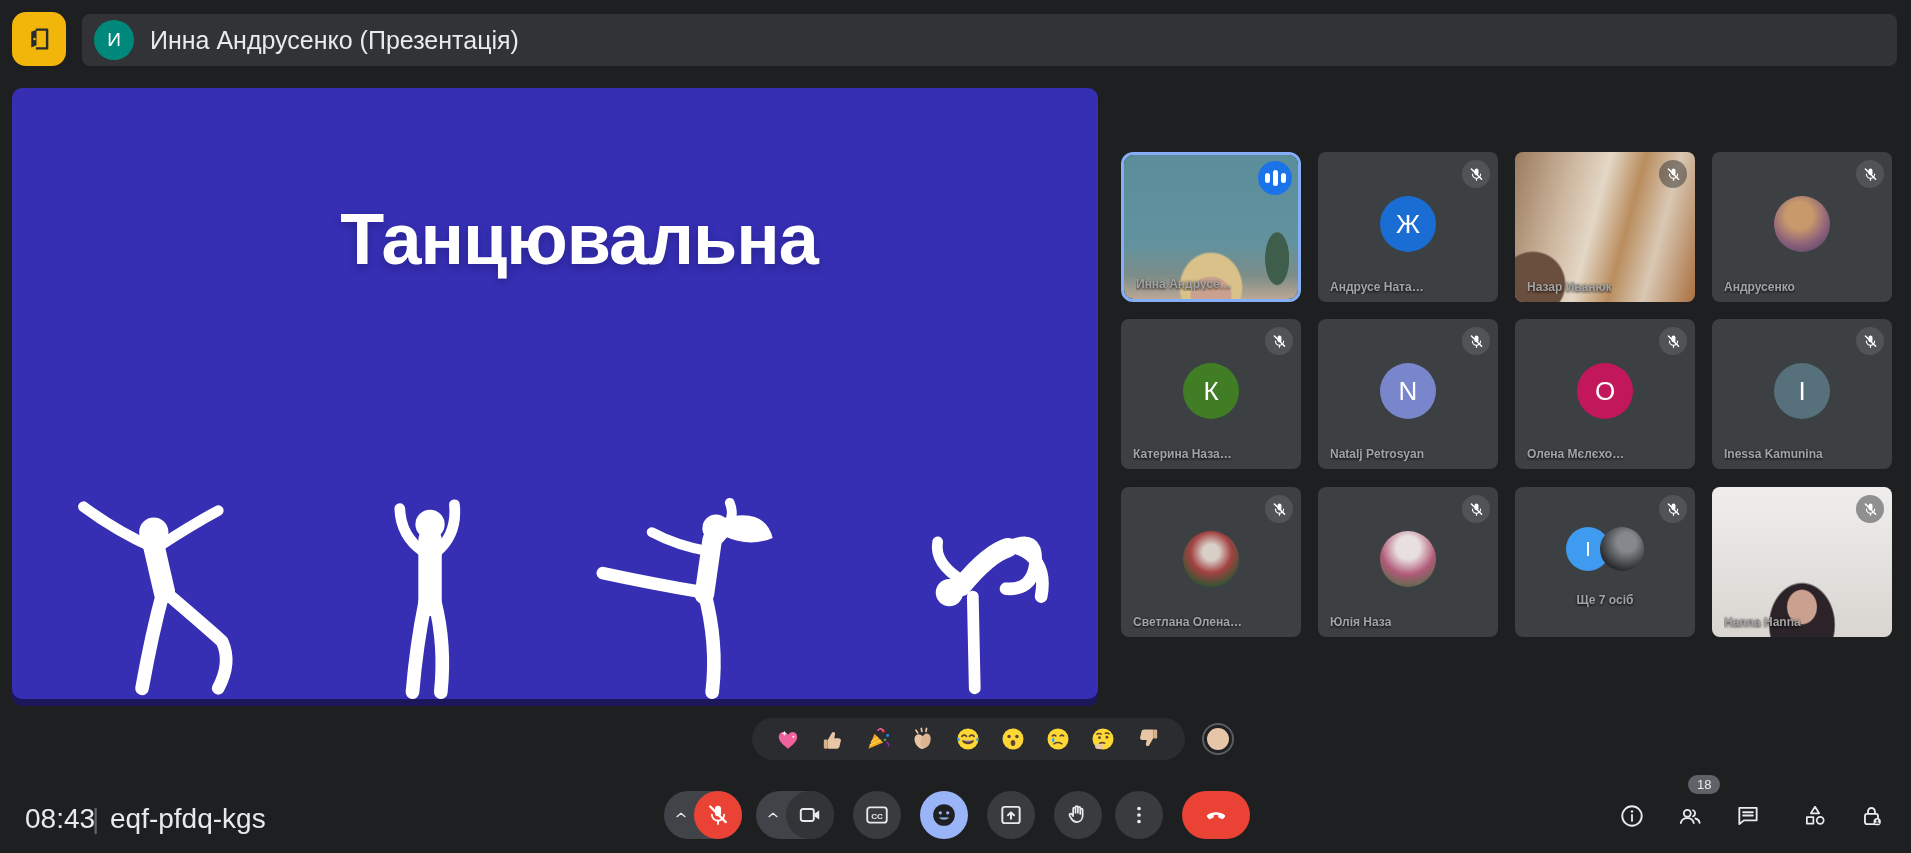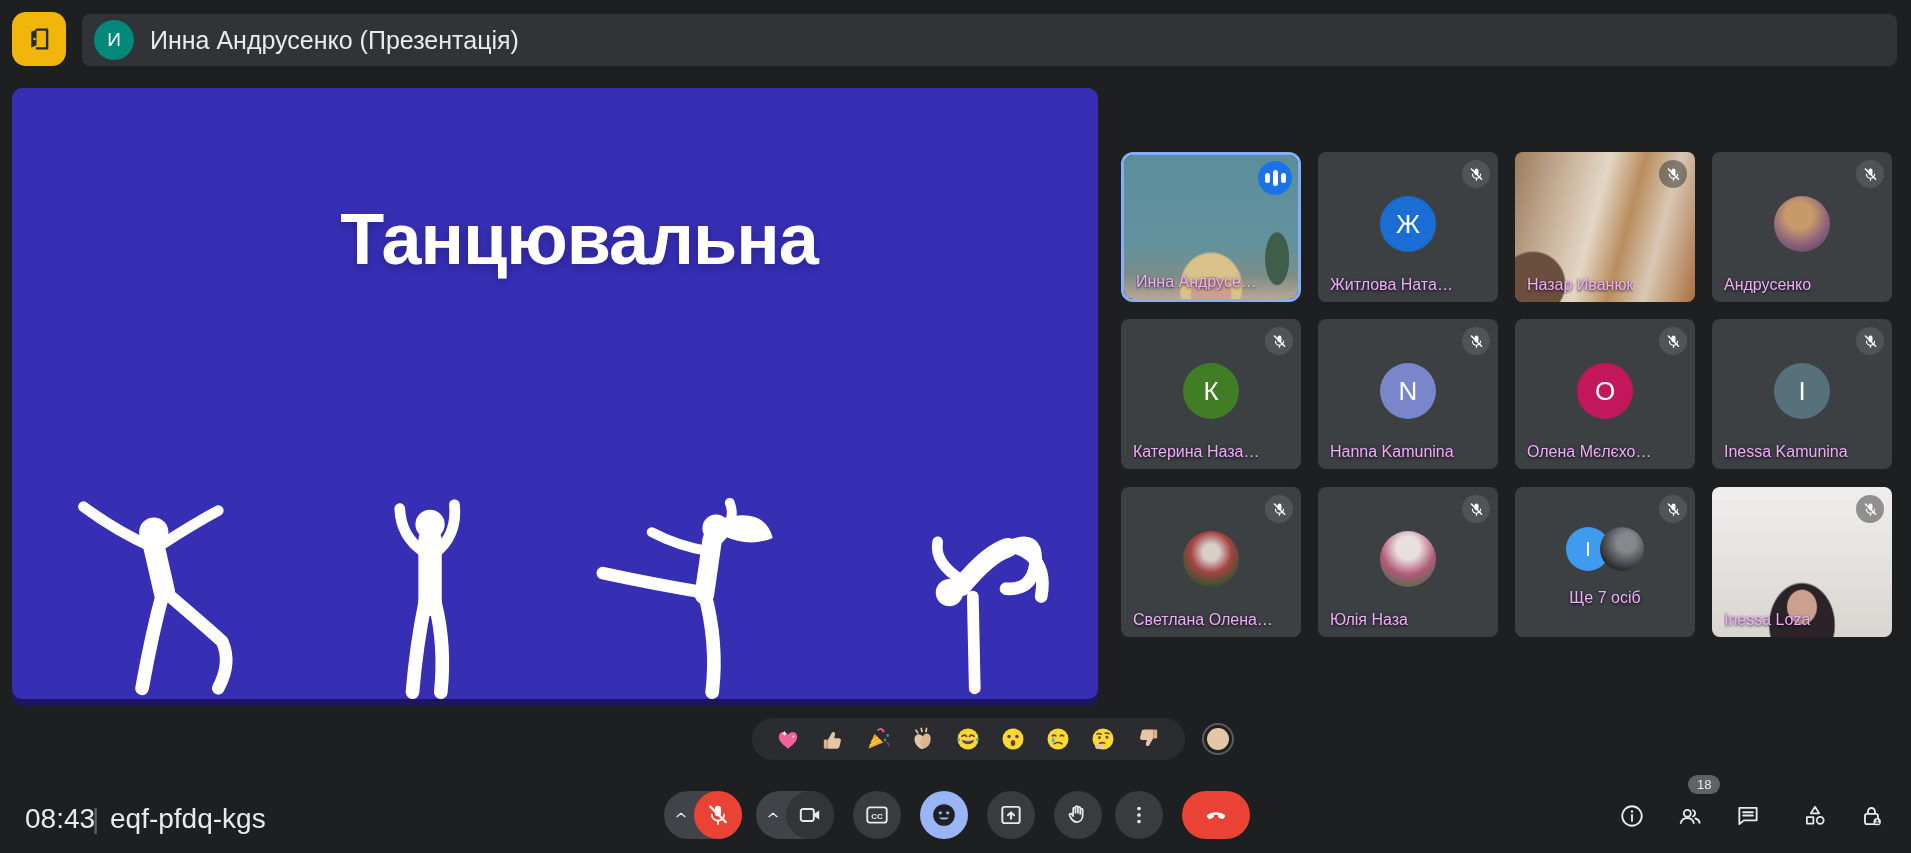--- a/index.html
+++ b/index.html
@@ -24,22 +24,22 @@
                  text-shadow:0 4px 8px rgba(20,15,80,.35);padding-left:48px; }
   #dancers { left:0; bottom:6px; width:1086px; height:205px; }
   .sil { stroke:#fff; stroke-linecap:round; stroke-linejoin:round; fill:none; }
 
   
   .tile { position:absolute; width:180px; height:150px; border-radius:8px;
           background:#3c4043; overflow:hidden; }
   .c1{left:1121px}.c2{left:1318px}.c3{left:1515px}.c4{left:1712px}
   .r1{top:152px}.r2{top:319px}.r3{top:487px}
   .tile.speaking { border:3px solid #85aef6; border-radius:12px; }
-  .tile-name { position:absolute; left:12px; bottom:8px; color:#f0abfc; font-size:16px;
-               font-weight:400; text-shadow:0 1px 3px rgba(0,0,0,.9); max-width:156px;
+  .tile-name { position:absolute; left:12px; bottom:8px; color:#a3a3a3; font-size:12px;
+               font-weight:700; text-shadow:0 1px 3px rgba(0,0,0,.9); max-width:156px;
                white-space:nowrap; overflow:hidden; }
   .tile-name.center { left:0; width:100%; text-align:center; bottom:30px; max-width:none; }
   .avatar { position:absolute; left:50%; top:72px; transform:translate(-50%,-50%);
             width:56px; height:56px; border-radius:50%; color:#fff; font-size:26px;
             display:flex; align-items:center; justify-content:center; }
   .chip { position:absolute; top:8px; right:8px; width:28px; height:28px; border-radius:50%;
           background:rgba(232,234,237,.12); display:flex; align-items:center; justify-content:center; }
   .chip.on-video { background:rgba(32,33,36,.45); }
   .chip svg { width:17px; height:17px; }
   .speak-chip { position:absolute; top:6px; right:6px; width:34px; height:34px; border-radius:50%;
@@ -180,21 +180,21 @@
   </div>
   <div class="tile-name">Инна Андрусе…</div>
 </div>
 <div class="tile r1 c2">
   <div class="avatar" style="background: rgb(26, 109, 211);">Ж</div>
   <div class="chip">
       <svg viewBox="0 0 24 24">
         <use href="#icon-micoff"></use>
       </svg>
     </div>
-  <div class="tile-name">Житлова Ната…</div>
+  <div class="tile-name">Андрусе Ната…</div>
 </div>
 <div class="tile r1 c3">
   <div class="video video-nazar"></div>
   <div class="chip on-video">
       <svg viewBox="0 0 24 24">
         <use href="#icon-micoff"></use>
       </svg>
     </div>
   <div class="tile-name">Назар Иванюк</div>
 </div>
@@ -217,21 +217,21 @@
     </div>
   <div class="tile-name">Катерина Наза…</div>
 </div>
 <div class="tile r2 c2">
   <div class="avatar" style="background: rgb(121, 134, 203);">N</div>
   <div class="chip">
       <svg viewBox="0 0 24 24">
         <use href="#icon-micoff"></use>
       </svg>
     </div>
-  <div class="tile-name">Hanna Kamunina</div>
+  <div class="tile-name">Natalj Petrosyan</div>
 </div>
 <div class="tile r2 c3">
   <div class="avatar" style="background: rgb(194, 24, 91);">О</div>
   <div class="chip">
       <svg viewBox="0 0 24 24">
         <use href="#icon-micoff"></use>
       </svg>
     </div>
   <div class="tile-name">Олена Мєлєхо…</div>
 </div>
@@ -275,21 +275,21 @@
     </div>
   <div class="tile-name center">Ще 7 осіб</div>
 </div>
 <div class="tile r3 c4">
   <div class="video video-hanna"></div>
   <div class="chip on-video">
       <svg viewBox="0 0 24 24">
         <use href="#icon-micoff"></use>
       </svg>
     </div>
-  <div class="tile-name">Inessa Loza</div>
+  <div class="tile-name">Hanna Hanna</div>
 </div>
 
 <div class="abs" id="reactions-bar">
   <div class="reaction">
     <svg viewBox="0 0 32 32">
         <path d="M16 27C7.5 20.8 3.6 15.4 6.3 10.6 8.2 7.2 13 6.8 16 11c3-4.2 7.8-3.8 9.7-.4C28.4 15.4 24.5 20.8 16 27z" fill="#f0629c"></path>
         <path d="m11 10.5.9 2 .9-2 2-.9-2-.9-.9-2-.9 2-2 .9z" fill="#fff" opacity=".9"></path>
         <path d="m21.5 14 .6 1.4.6-1.4 1.4-.6-1.4-.6-.6-1.4-.6 1.4-1.4.6z" fill="#fff" opacity=".9"></path>
       </svg>
   </div>

